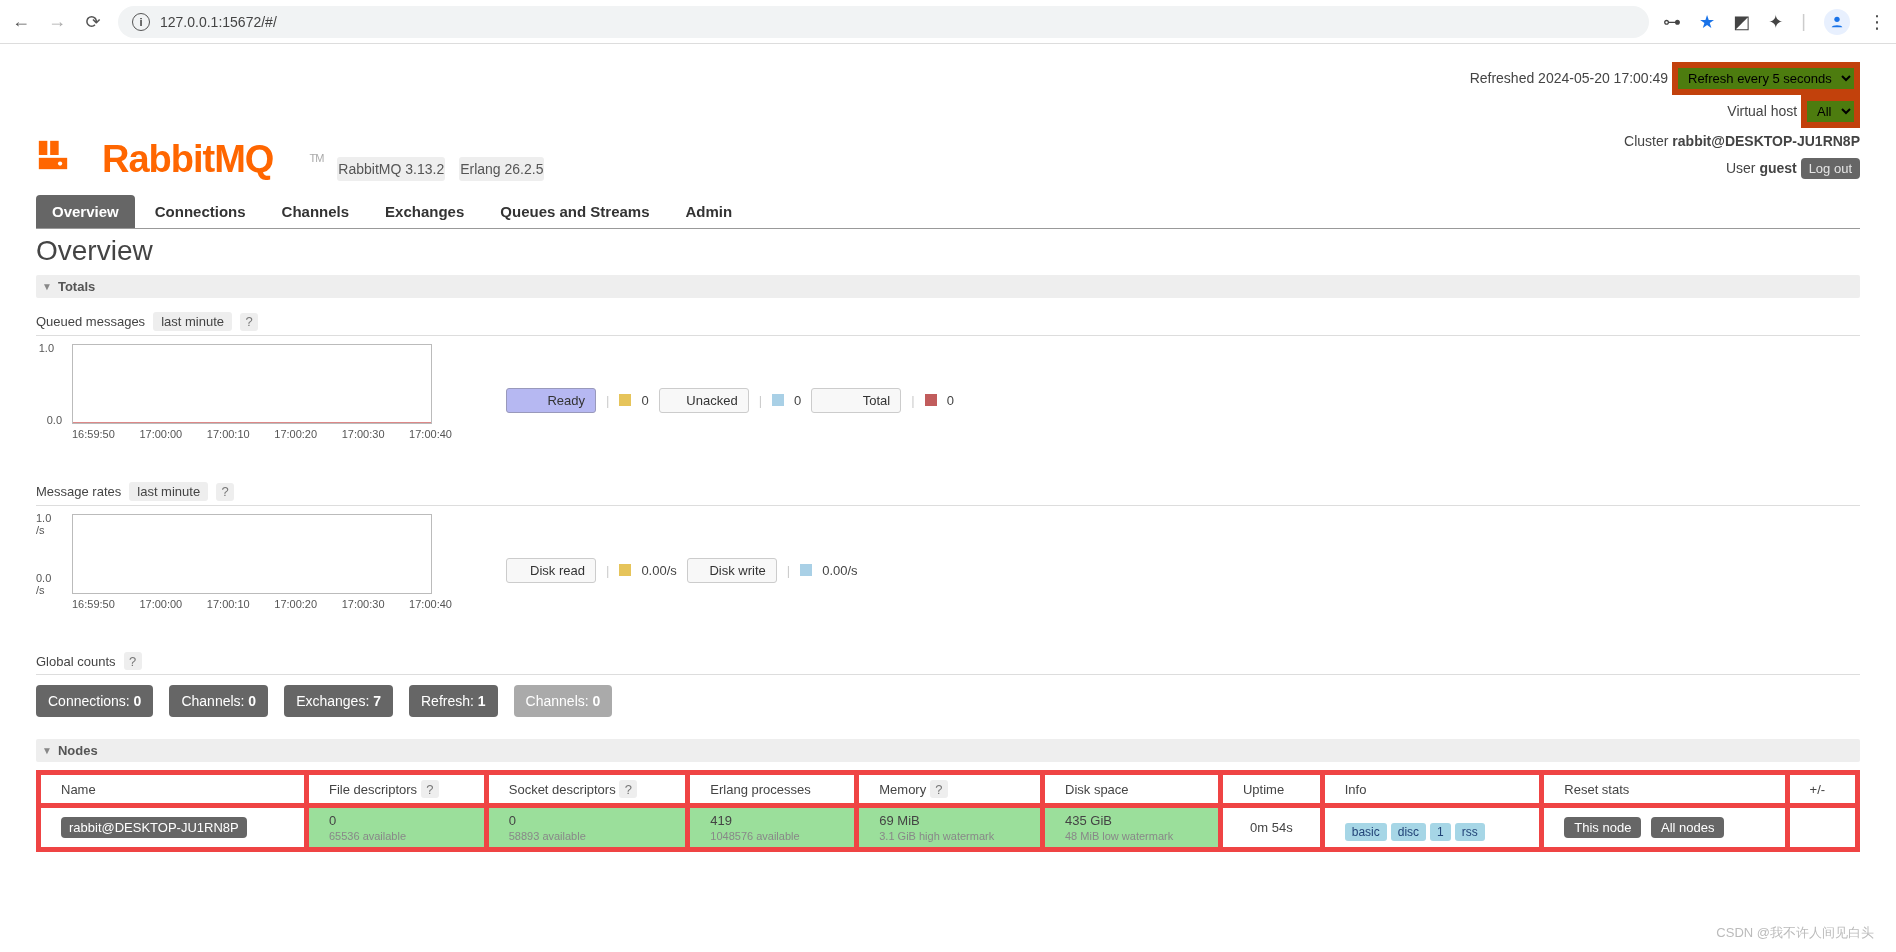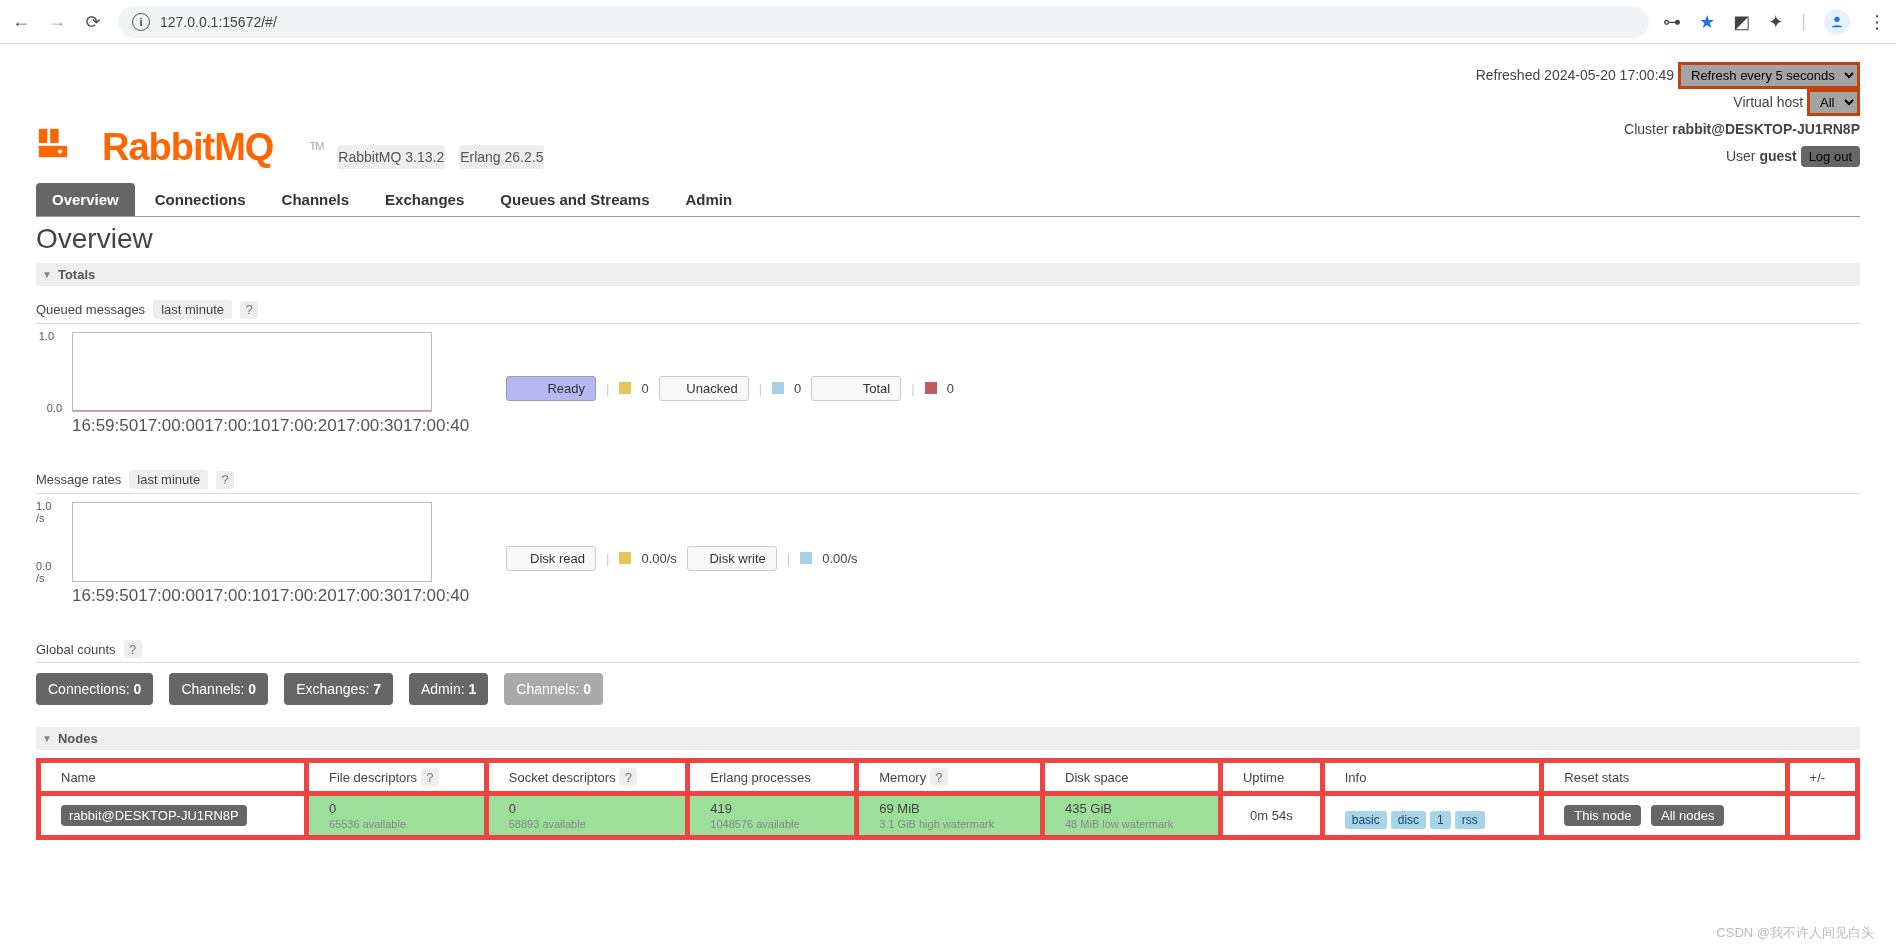--- a/index.html
+++ b/index.html
@@ -17,23 +17,23 @@
 
 .page { padding: 12px 36px 40px 36px; }
 
 
 .header-row { display:flex; align-items:flex-end; justify-content:space-between; margin-top:6px; }
 .logo-block { display:flex; align-items:flex-end; gap:14px; }
 .logo { font-size: 38px; font-weight: bold; color:#f60; letter-spacing:-1px; display:flex; align-items:center;gap:32px; }
 .logo .tm { font-size:11px; color:#aaa; font-weight:normal; margin-left:4px; margin-bottom:4px; }
 .version-badge { background:#eee; color:#555; padding:4px 1px; border-radius:3px; font-size:14px; cursor:pointer; }
 .header-right { text-align:right; font-size:14px; color:#444; line-height:1.9; }
-.header-right select { font-size:13px; padding:2px 6px; border:3px solid #c2410c; background:#a3a3a3; }
+.header-right select { font-size:13px; padding:2px 6px; border:6px solid #c2410c; background:#4d7c0f; }
 .header-right .bold { font-weight:bold; }
-.logout-btn { background:#666; color:#000000; padding:3px 8px; border-radius:4px; font-size:13px; cursor:pointer; border:none; }
+.logout-btn { background:#666; color:#e5e5e5; padding:3px 8px; border-radius:4px; font-size:13px; cursor:pointer; border:none; }
 
 
 .tabs { display:flex; border-bottom:1px solid #999; margin-top:14px; }
 .tab { padding:8px 16px; font-size:15px; font-weight:bold; color:#333; cursor:pointer; margin-right:4px; border-radius:4px 4px 0 0; }
 .tab.active { background:#666; color:#fff; }
 
 h1.page-title { font-size:28px; font-weight:normal; color:#444; margin-top:6px; }
 
 
 .section-hdr { background:#eee; padding:4px 6px; margin-top:8px; display:flex; align-items:center; gap:6px; cursor:pointer; border-radius:2px; }
@@ -47,21 +47,21 @@
 .divider { border-top:1px solid #ddd; margin-top:4px; }
 
 
 .chart-block { display:flex; gap:40px; margin-top:8px; }
 .chart-box { position:relative; width:430px; height:110px; }
 .chart-axis-y { position:absolute; left:0; top:0; height:80px; width:32px; font-size:11px; color:#555; }
 .chart-axis-y .ytop { position:absolute; top:-2px; right:14px; }
 .chart-axis-y .ybot { position:absolute; bottom:-2px; right:6px; }
 .chart-area { position:absolute; left:36px; top:0; width:360px; height:80px; border:1px solid #bbb; background:#fff; }
 .chart-area .baseline { position:absolute; left:0; right:0; bottom:0; height:1px; background:#d88; }
-.chart-xlabels { position:absolute; left:36px; top:84px; width:380px; display:flex; justify-content:space-between; font-size:17px; color:#555; }
+.chart-xlabels { position:absolute; left:36px; top:84px; width:380px; display:flex; justify-content:space-between; font-size:11px; color:#555; }
 
 .legend { display:flex; flex-direction:row; gap:10px; margin-top:2px; }
 .legend-row { display:flex; align-items:center; gap:10px; }
 .legend-btn { width:90px; text-align:right; padding:4px 10px; border:1px solid #ccc; border-radius:3px; background:#f8f8f8; cursor:pointer; font-size:13px; color:#333; }
 .legend-btn.ready { background:#b6b8f2; border-color:#99b; }
 .swatch { width:12px; height:12px; }
 .val { color:#444; }
 
 
 .counts-row { display:flex; gap:16px; margin-top:10px; }
@@ -251,21 +251,21 @@
 
   <div class="sub-row" style="margin-top:28px">
     <span class="label">Global counts</span>
     <span class="help">?</span>
   </div>
   <div class="divider"></div>
   <div class="counts-row">
     <div class="count-pill"><span>Connections:</span> <span class="num">0</span></div>
     <div class="count-pill"><span>Channels:</span> <span class="num">0</span></div>
     <div class="count-pill"><span>Exchanges:</span> <span class="num">7</span></div>
-    <div class="count-pill"><span>Admin:</span> <span class="num">1</span></div>
+    <div class="count-pill"><span>Refresh:</span> <span class="num">1</span></div>
     <div class="count-pill disabled"><span>Channels:</span> <span class="num">0</span></div>
   </div>
 
   <div class="section-hdr" style="margin-top:22px">
     <span class="tri">▼</span>
     <span class="ttl">Nodes</span>
   </div>
 
   <table class="nodes-table">
     <tbody>

